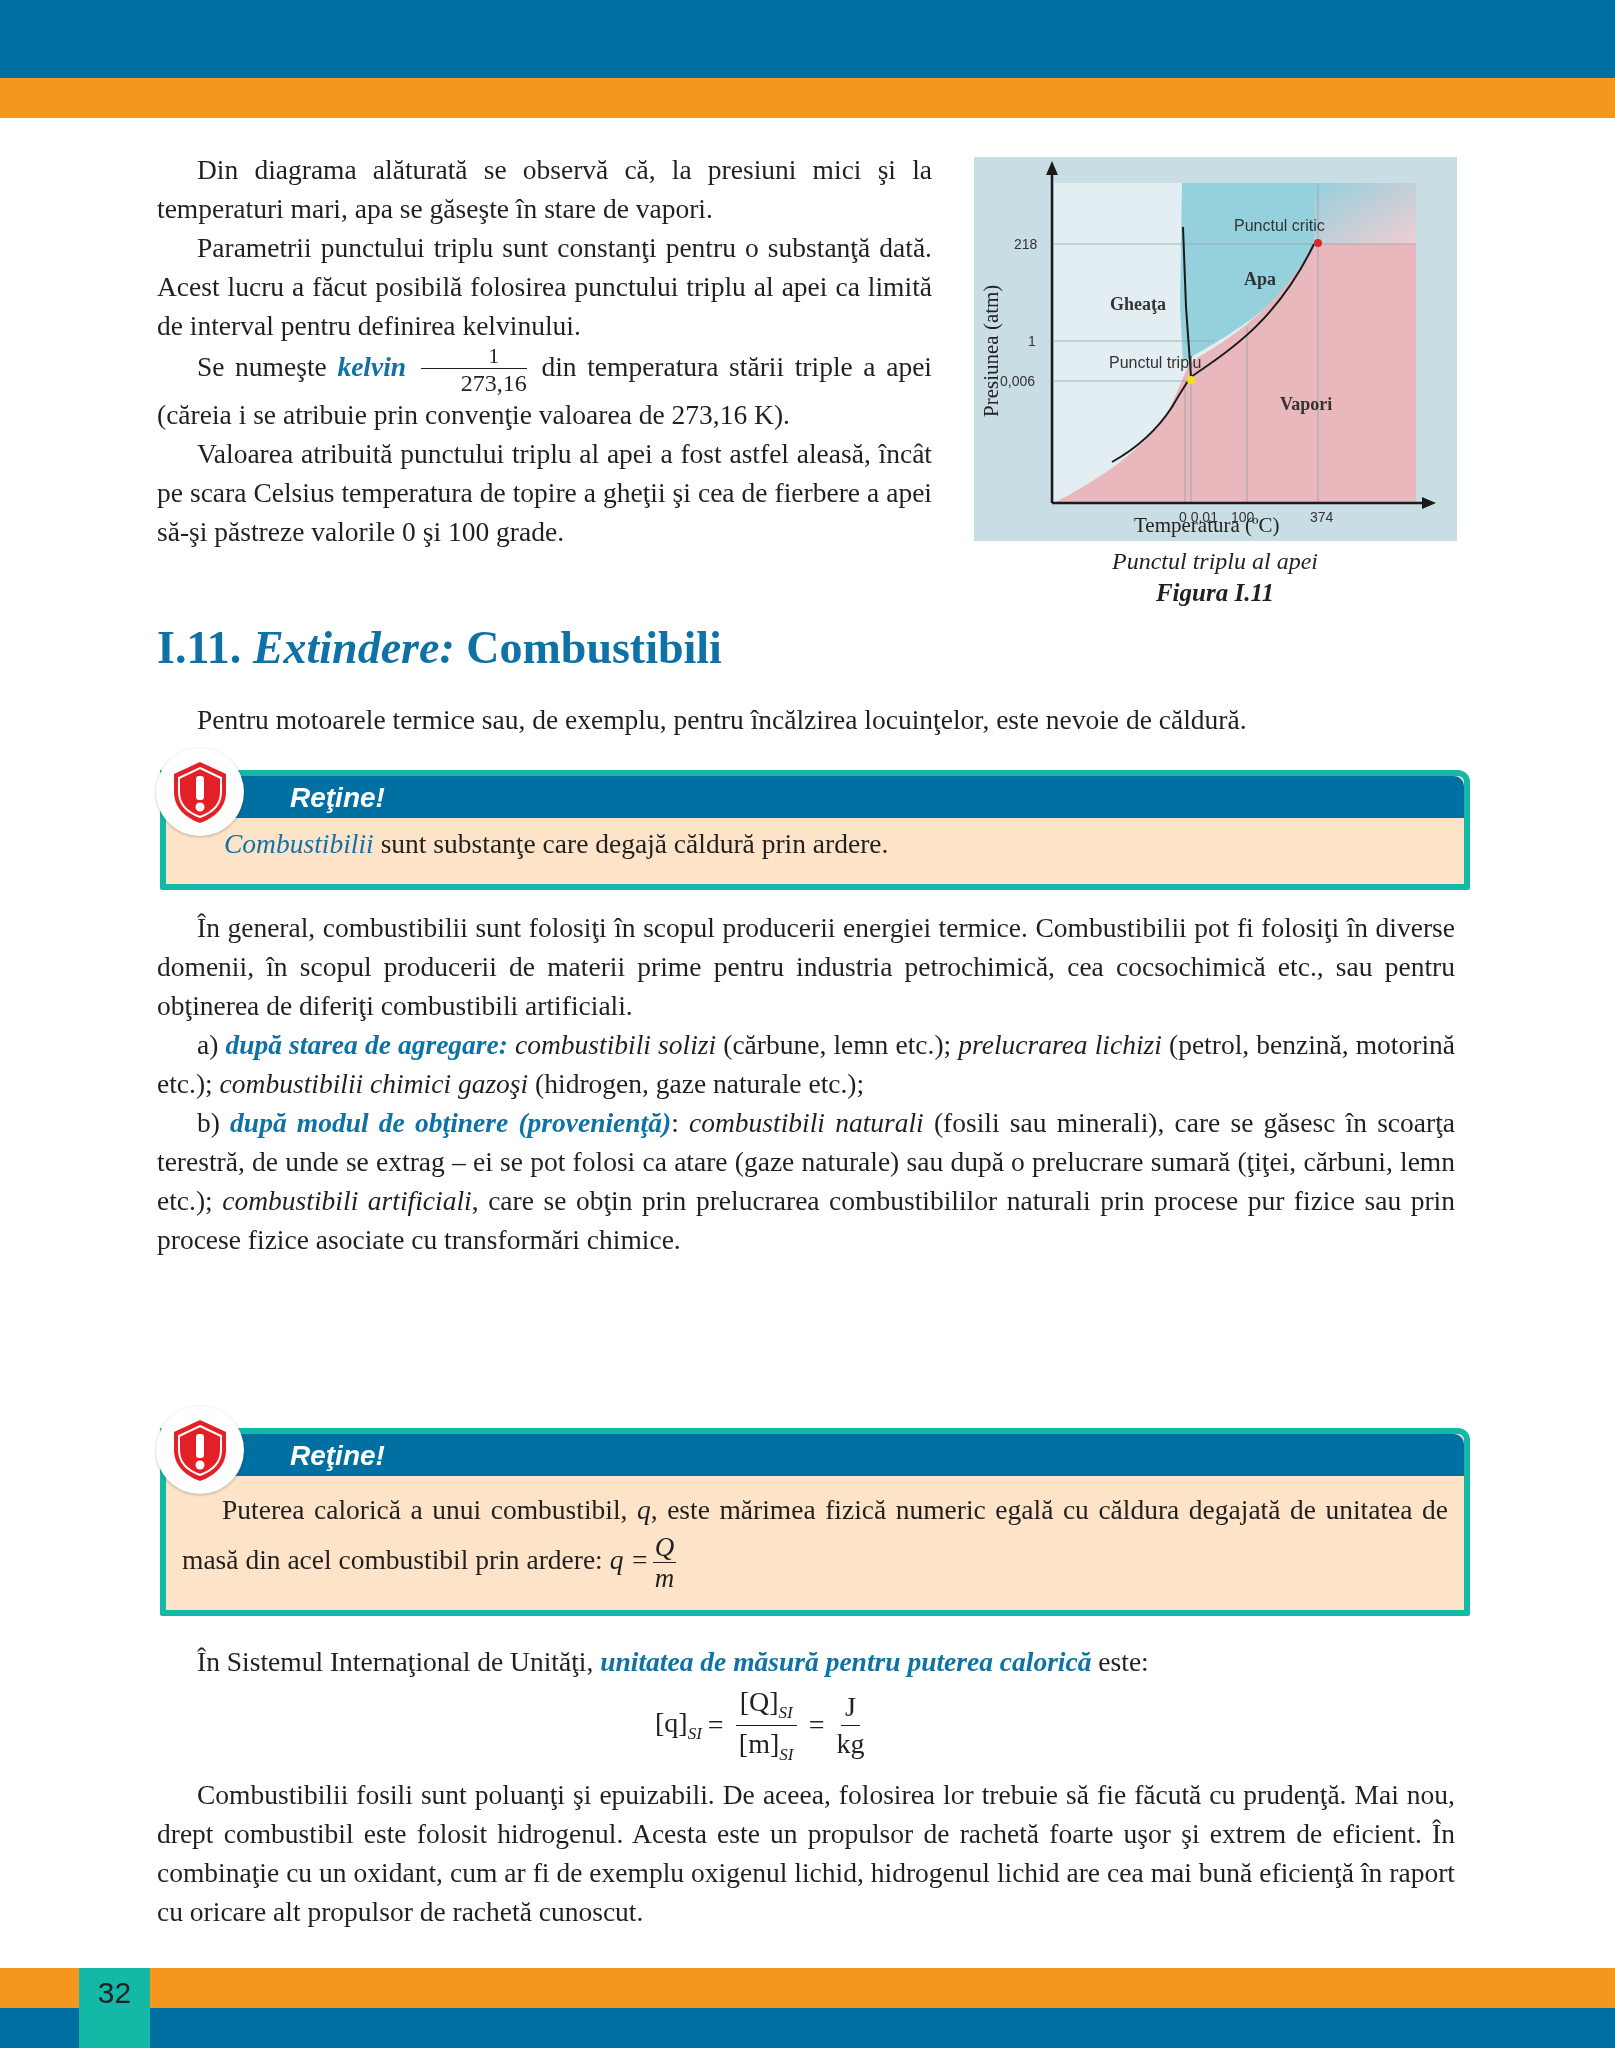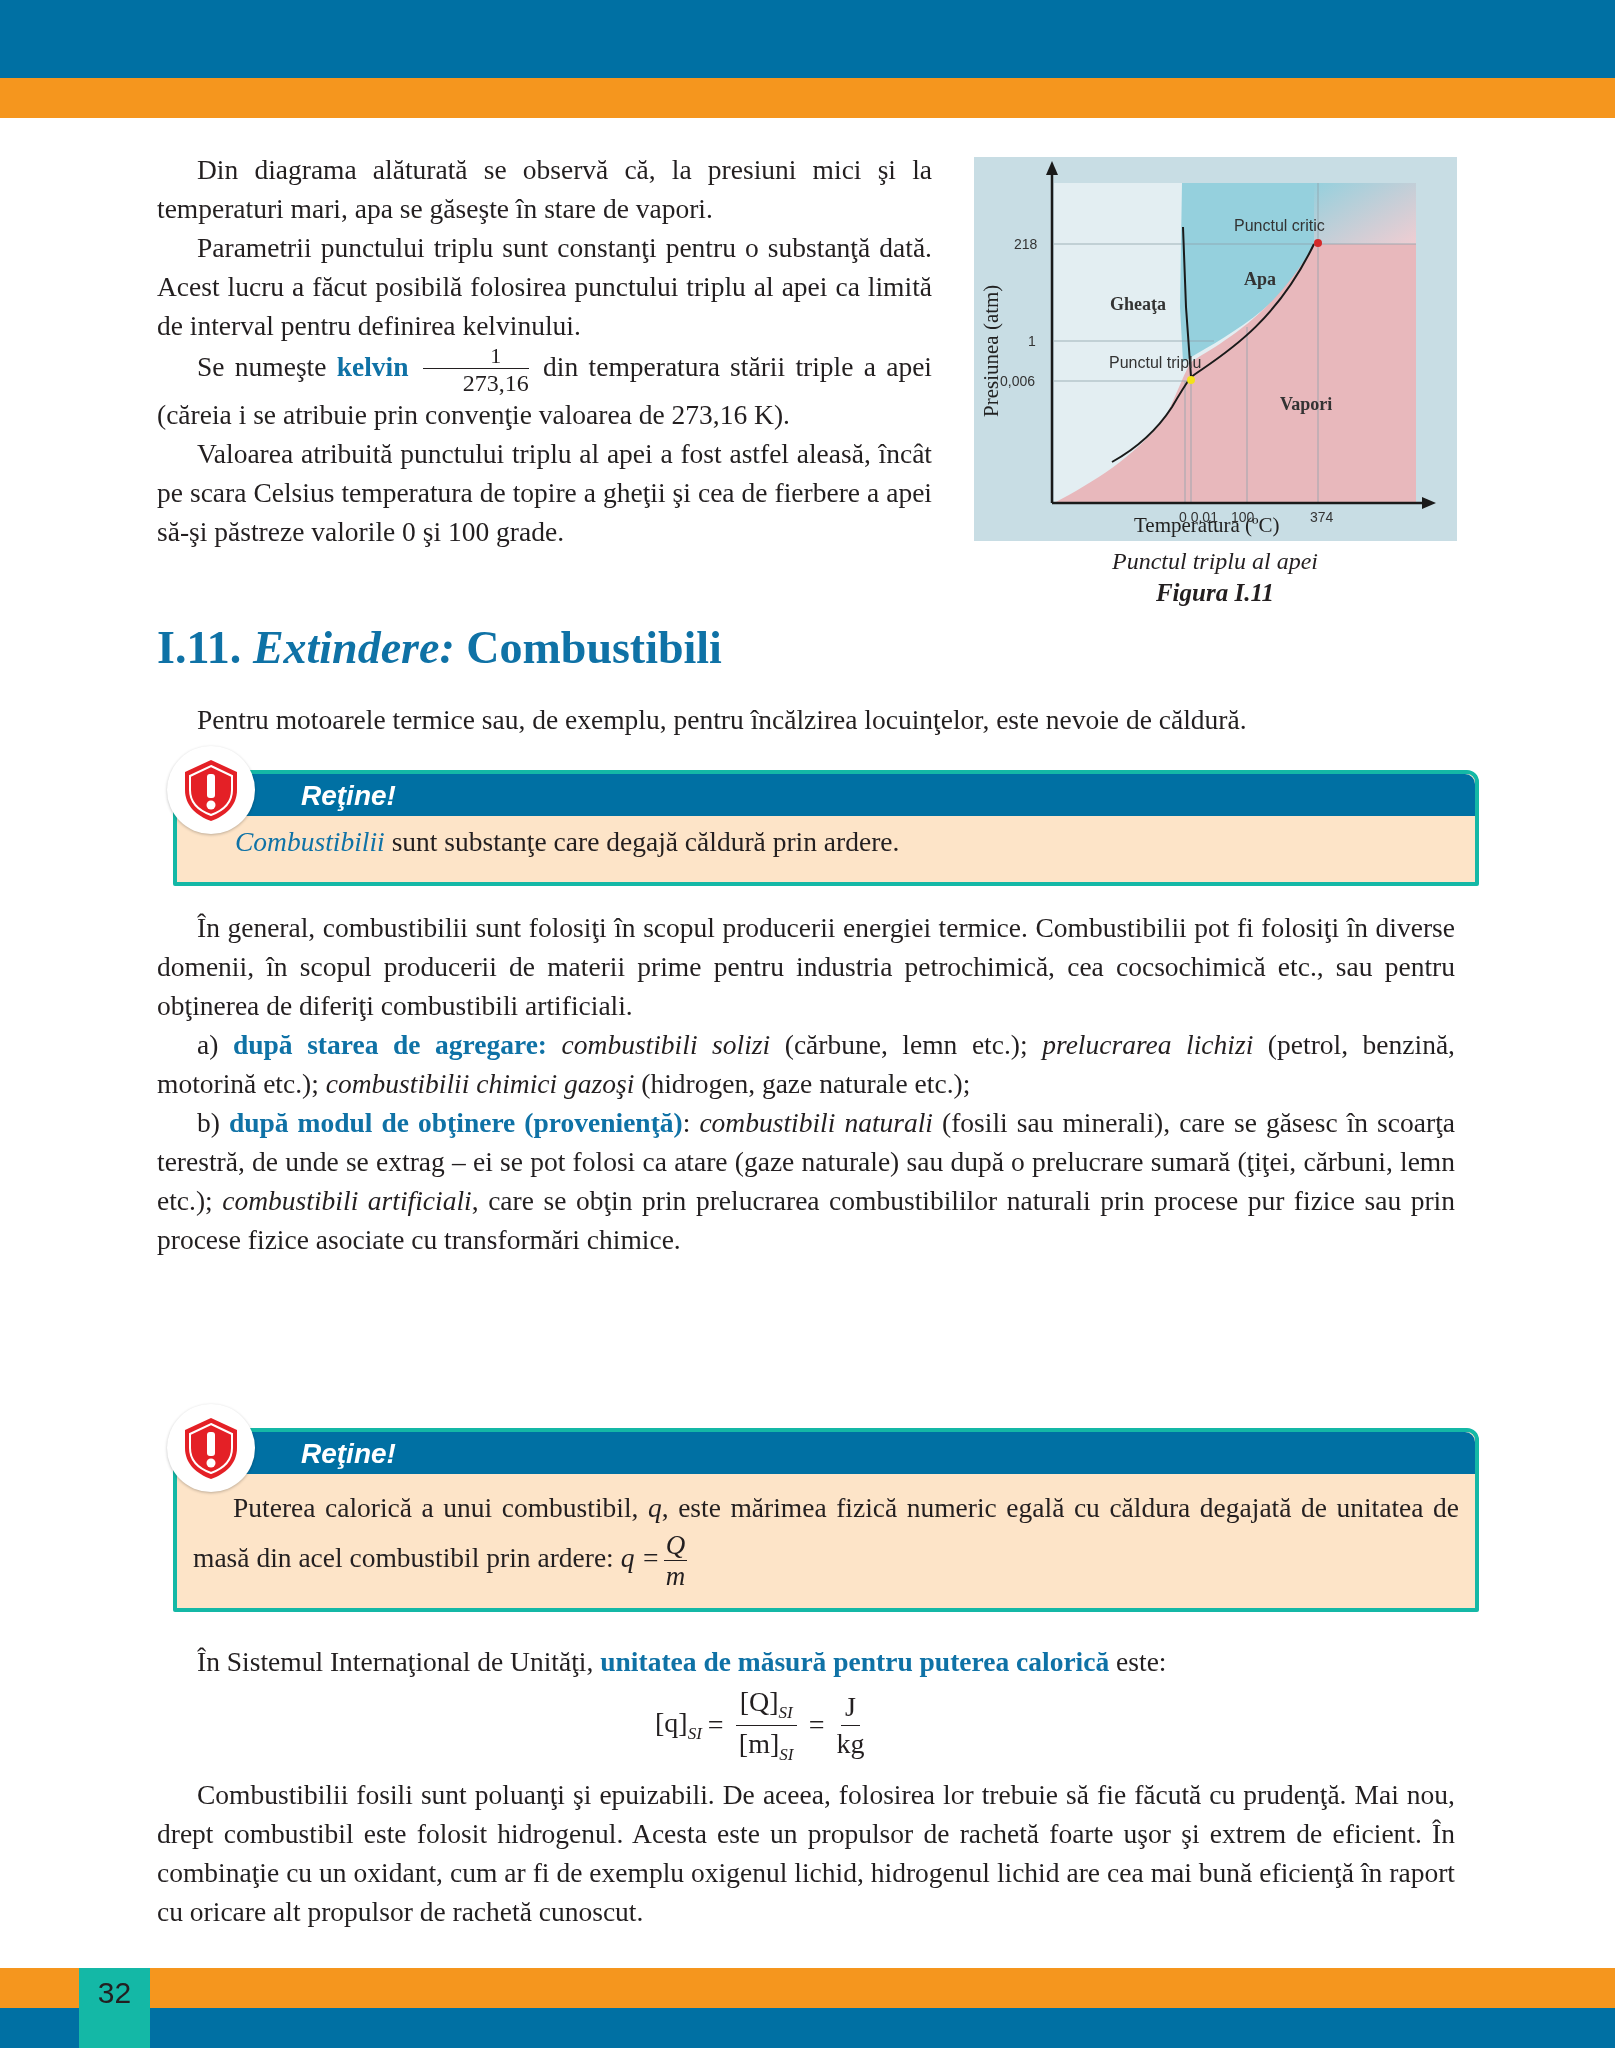--- a/index.html
+++ b/index.html
@@ -11,40 +11,40 @@
   }
   .band-top-blue { position: absolute; left: 0; top: 0; width: 1615px; height: 78px; background: #0070a3; }
   .band-top-orange { position: absolute; left: 0; top: 78px; width: 1615px; height: 40px; background: #f5961e; }
   .band-bot-orange { position: absolute; left: 0; top: 1968px; width: 1615px; height: 40px; background: #f5961e; }
   .band-bot-blue { position: absolute; left: 0; top: 2008px; width: 1615px; height: 40px; background: #0070a3; }
   .page-num-box { position: absolute; left: 79px; top: 1968px; width: 71px; height: 80px; background: #14b8a6; text-align: center; }
   .page-num { font-family: "Liberation Sans", "DejaVu Sans", sans-serif; font-size: 30px; line-height: 50px; color: #231f20; }
 
   .txt { position: absolute; font-size: 27.5px; line-height: 39px; text-align: justify; }
   .txt p { margin: 0; text-indent: 40px; }
-  .hl { color: #0f72a6; font-weight: bold; }
+  .hl { color: #0f72a6; font-weight: bold; font-style: italic; }
   .it { font-style: italic; }
   .lnk { color: #0f72a6; font-style: italic; }
 
   .frac { display: inline-block; vertical-align: middle; text-align: center; line-height: 1; margin: 0 4px; }
   .frac .num { display: block; font-size: 22px; padding: 0 2px 1px; border-bottom: 1.5px solid #231f20; }
   .frac .den { display: block; font-size: 24px; padding-top: 2px; }
 
   
   .fig { position: absolute; left: 974px; top: 157px; width: 483px; height: 384px; background: #c8dde4; }
   .fig svg { position: absolute; left: 0; top: 0; }
   .caption { position: absolute; left: 1040px; top: 545px; width: 350px; text-align: center; font-size: 24px; line-height: 32px; }
   .caption .c1 { font-style: italic; display: block; }
   .caption .c2 { font-style: italic; font-weight: bold; display: block; font-size: 25px; }
 
   .heading { position: absolute; left: 157px; top: 612px; font-size: 46px; font-weight: bold; color: #0f72a6; white-space: nowrap; margin-top: 9px; }
   .heading .i { font-style: italic; }
 
   
-  .retine { position: absolute; left: 173px; width: 1298px; border: 4px solid #14b8a6; background: #fde4c8; border-radius: 0 12px 2px 2px; }
+  .retine { position: absolute; left: 160px; width: 1298px; border: 6px solid #14b8a6; background: #fde4c8; border-radius: 0 12px 2px 2px; }
   .retine .hdr { height: 42px; background: #0070a3; border-radius: 0 10px 0 0; }
   .retine .hdr-label { position: absolute; left: 124px; top: 4px; font-family: "Liberation Sans", "DejaVu Sans", sans-serif; font-style: italic; font-weight: bold; color: #fff; font-size: 28px; line-height: 36px; }
   .retine .body { padding: 6px 16px 8px 58px; font-size: 27.5px; line-height: 39px; text-align: justify; }
   .badge { position: absolute; left: -10px; top: -28px; width: 88px; height: 88px; border-radius: 50%; background: #fff; box-shadow: 0 1px 3px rgba(0,0,0,0.25); }
   .badge svg { position: absolute; left: 14px; top: 12px; }
 
   .formula-si { position: absolute; left: 655px; top: 1686px; font-size: 28px; display: flex; align-items: center; font-style: normal; }
   .formula-si .fr { display: inline-flex; flex-direction: column; align-items: center; margin: 0 6px; }
   .formula-si .fr .n { border-bottom: 1.5px solid #231f20; padding: 0 4px 2px; }
   .formula-si .fr .d { padding-top: 2px; }

